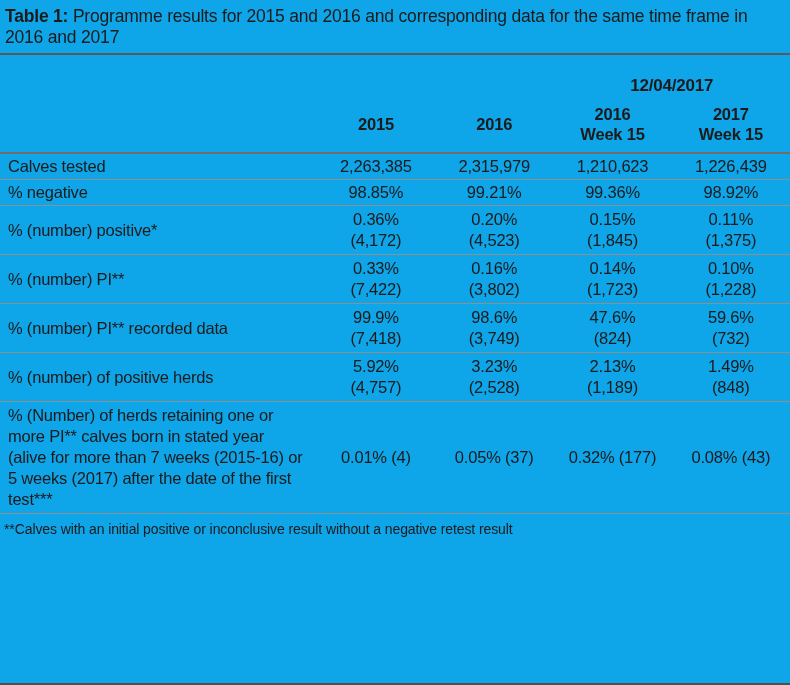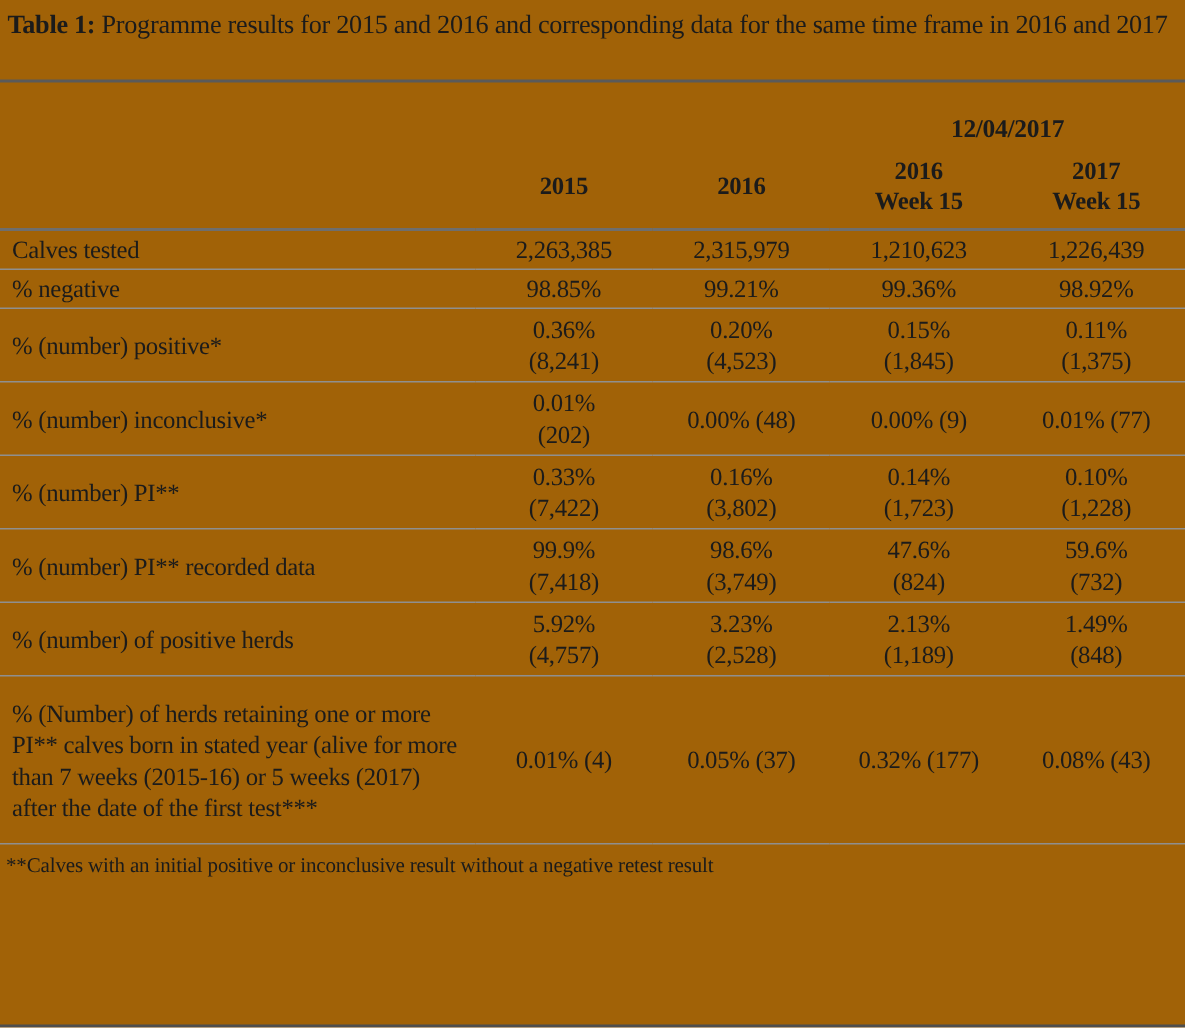--- a/index.html
+++ b/index.html
@@ -4,23 +4,23 @@
 <style>
   html, body {
     margin: 0;
     padding: 0;
     background: #ffffff;
   }
   .page {
     width: 790px;
     height: 685px;
     box-sizing: border-box;
-    background: #a16207;
+    background: #0ea5e9;
     color: #1b1b1b;
-    font-family: Liberation Serif, serif;
+    font-family: Liberation Sans, sans-serif;
     letter-spacing: -0.2px;
     display: flex;
     flex-direction: column;
     border-bottom: 2px solid #4f4f4f;
     overflow: hidden;
   }
   
   .title-block {
     box-sizing: border-box;
     min-height: 55px;
@@ -130,35 +130,27 @@
       <tr class="r-s">
         <td class="lbl">% negative</td>
         <td>98.85%</td>
         <td>99.21%</td>
         <td>99.36%</td>
         <td>98.92%</td>
       </tr>
       <tr class="r-d">
         <td class="lbl">% (number) positive*</td>
         <td>0.36%
-(8,241)</td>
+(4,172)</td>
         <td>0.20%
 (4,523)</td>
         <td>0.15%
 (1,845)</td>
         <td>0.11%
 (1,375)</td>
-      </tr>
-      <tr class="r-d">
-        <td class="lbl">% (number) inconclusive*</td>
-        <td>0.01%
-(202)</td>
-        <td>0.00% (48)</td>
-        <td>0.00% (9)</td>
-        <td>0.01% (77)</td>
       </tr>
       <tr class="r-d">
         <td class="lbl">% (number) PI**</td>
         <td>0.33%
 (7,422)</td>
         <td>0.16%
 (3,802)</td>
         <td>0.14%
 (1,723)</td>
         <td>0.10%

